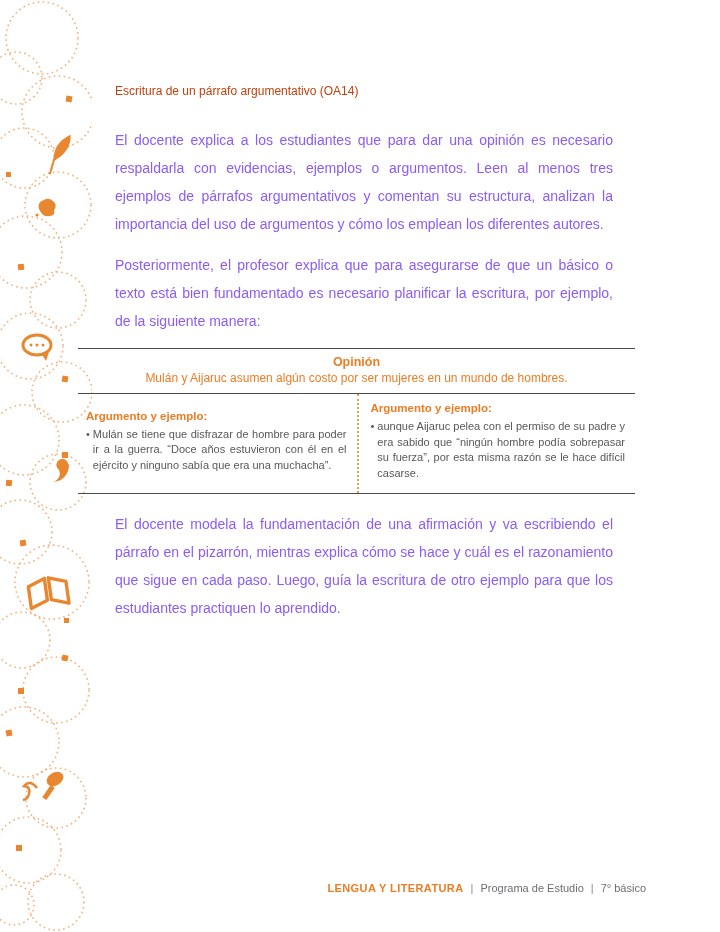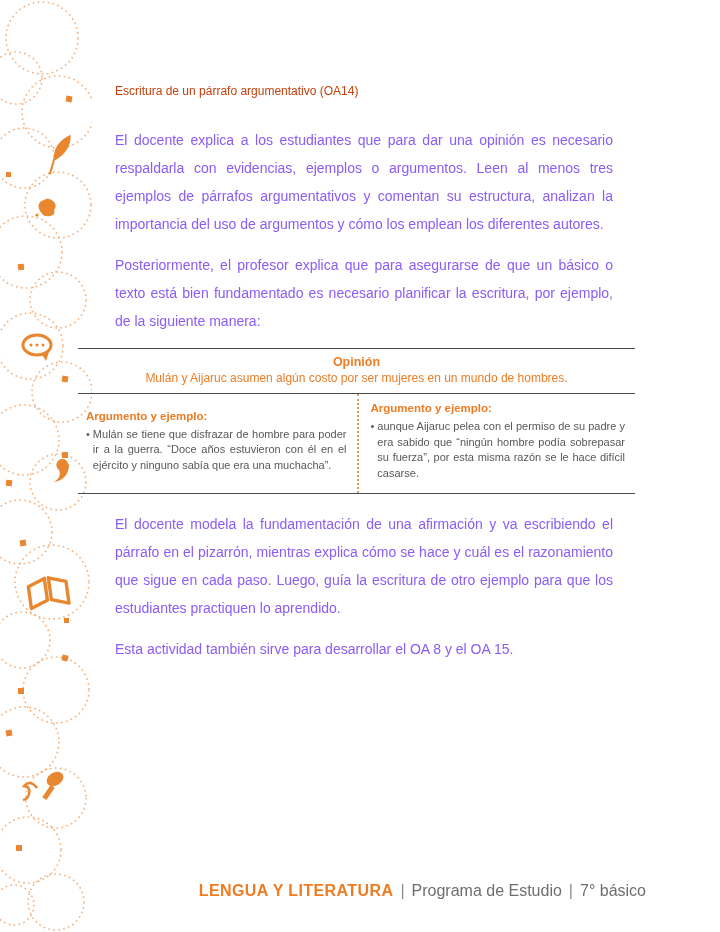--- a/index.html
+++ b/index.html
@@ -43,21 +43,21 @@
   .table-cols { display:flex; align-items:center; }
   .arg-col { flex:1 1 50%; padding:8px 10px 12px 8px; box-sizing:border-box; }
   .arg-col.col-right { border-left:2px dotted #f09a50; padding-left:12px; }
   .col-label { margin:0 0 5px 0; color:#ee7c23; font-size:11.5px; font-weight:bold; }
   .bullet { display:flex; margin:0; font-size:11px; line-height:15.5px; color:#58585a; text-align:justify; }
   .bullet .marker { flex:0 0 auto; margin-right:3px; }
 
   .footer {
     position:absolute; top:882px; right:74px;
     display:flex; align-items:flex-start; gap:7px;
-    font-size:16px; color:#6d6e71; white-space:nowrap;
+    font-size:11px; color:#6d6e71; white-space:nowrap;
   }
   .footer .brand { color:#ee7c23; font-weight:bold; letter-spacing:0.4px; }
   .footer .sep { color:#8a8a8d; }
 </style>
 </head>
 <body>
 
 <svg class="decor-border" viewBox="0 0 92 932" xmlns="http://www.w3.org/2000/svg" aria-hidden="true">
   <g fill="none" stroke="#f3a263" stroke-width="1.6" stroke-dasharray="1.6 3.4" opacity="0.85">
     <circle cx="42" cy="38" r="36"></circle>
@@ -156,21 +156,20 @@
         <p class="bullet">
           <span class="marker">•</span>
           <span>aunque Aijaruc pelea con el permiso de su padre y era sabido que “ningún hombre podía sobrepasar su fuerza”, por esta misma razón se le hace difícil casarse.</span>
         </p>
       </div>
     </div>
   </section>
 
   <p class="para">El docente modela la fundamentación de una afirmación y va escribiendo el párrafo en el pizarrón, mientras explica cómo se hace y cuál es el razonamiento que sigue en cada paso. Luego, guía la escritura de otro ejemplo para que los estudiantes practiquen lo aprendido.</p>
 
-  <p class="para last-short">Esta actividad también sirve para desarrollar el OA 8 y el OA 15.</p>
 </main>
 
 <footer class="footer">
   <span class="brand">LENGUA Y LITERATURA</span>
   <span class="sep">|</span>
   <span>Programa de Estudio</span>
   <span class="sep">|</span>
   <span>7° básico</span>
 </footer>
 

